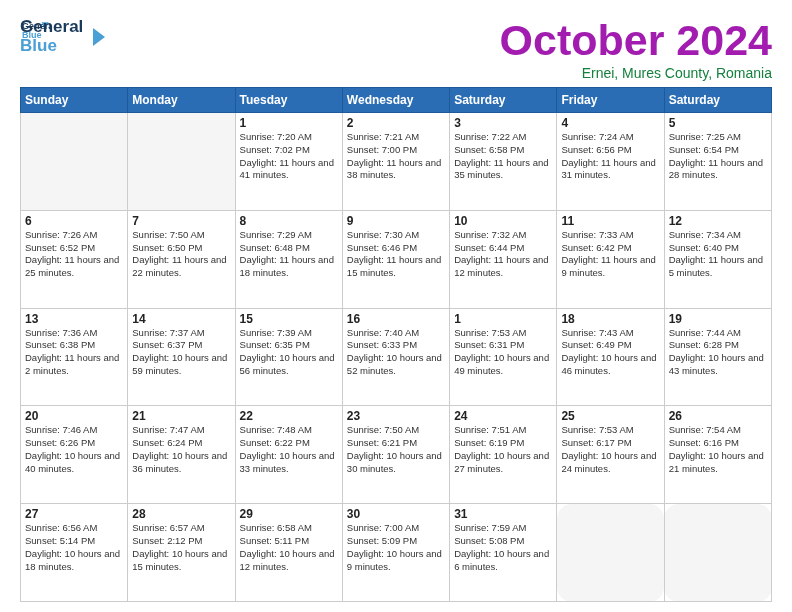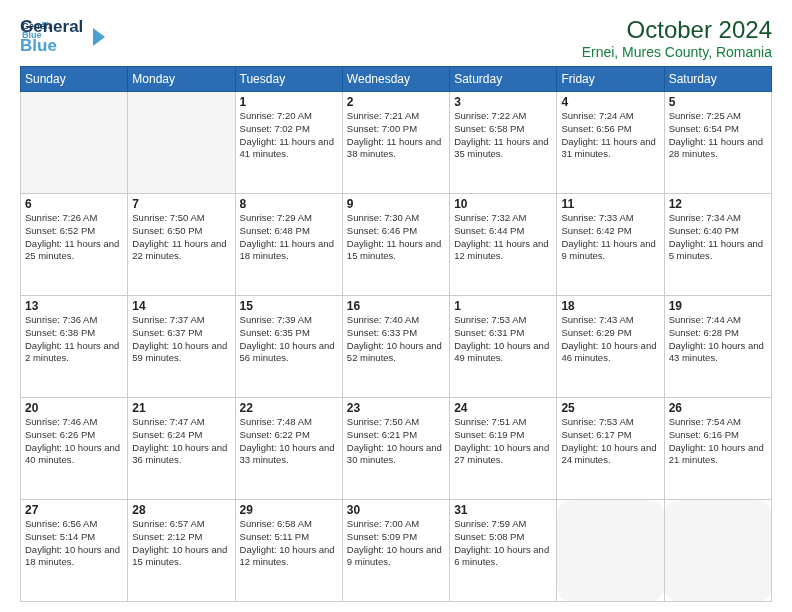--- a/index.html
+++ b/index.html
@@ -29,40 +29,40 @@
     }
     .logo-icon {
       width: 28px;
       height: 28px;
       margin-left: 2px;
     }
     .title-block {
       text-align: right;
     }
     .month-title {
-      font-size: 24px;
-      font-weight: normal;
-      color: #14532d;
+      font-size: 43px;
+      font-weight: bold;
+      color: #a21caf;
     }
     .subtitle {
       font-size: 14px;
       color: #15803d;
     }
     .calendar {
       flex: 1;
       border-collapse: collapse;
       width: 100%;
       font-size: 10.5px;
     }
     .calendar thead tr th {
       background-color: #2a6db5;
       color: #fff;
       padding: 5px 4px;
       font-size: 12px;
-      font-weight: normal;
+      font-weight: bold;
       text-align: left;
       border: 1px solid #1e5a99;
     }
     .calendar tbody tr td {
       border: 1px solid #ccc;
       vertical-align: top;
       padding: 3px 4px;
       width: calc(100% / 7);
       height: 80px;
       color: #222;
@@ -250,21 +250,21 @@
           <td>
             <div class="cell-day">1</div>
             <div class="cell-info">Sunrise: 7:53 AM
 Sunset: 6:31 PM
 Daylight: 10 hours
 and 49 minutes.</div>
           </td>
           <td>
             <div class="cell-day">18</div>
             <div class="cell-info">Sunrise: 7:43 AM
-Sunset: 6:29 PM
+Sunset: 6:49 PM
 Daylight: 10 hours
 and 46 minutes.</div>
           </td>
           <td>
             <div class="cell-day">19</div>
             <div class="cell-info">Sunrise: 7:44 AM
 Sunset: 6:28 PM
 Daylight: 10 hours
 and 43 minutes.</div>
           </td>

